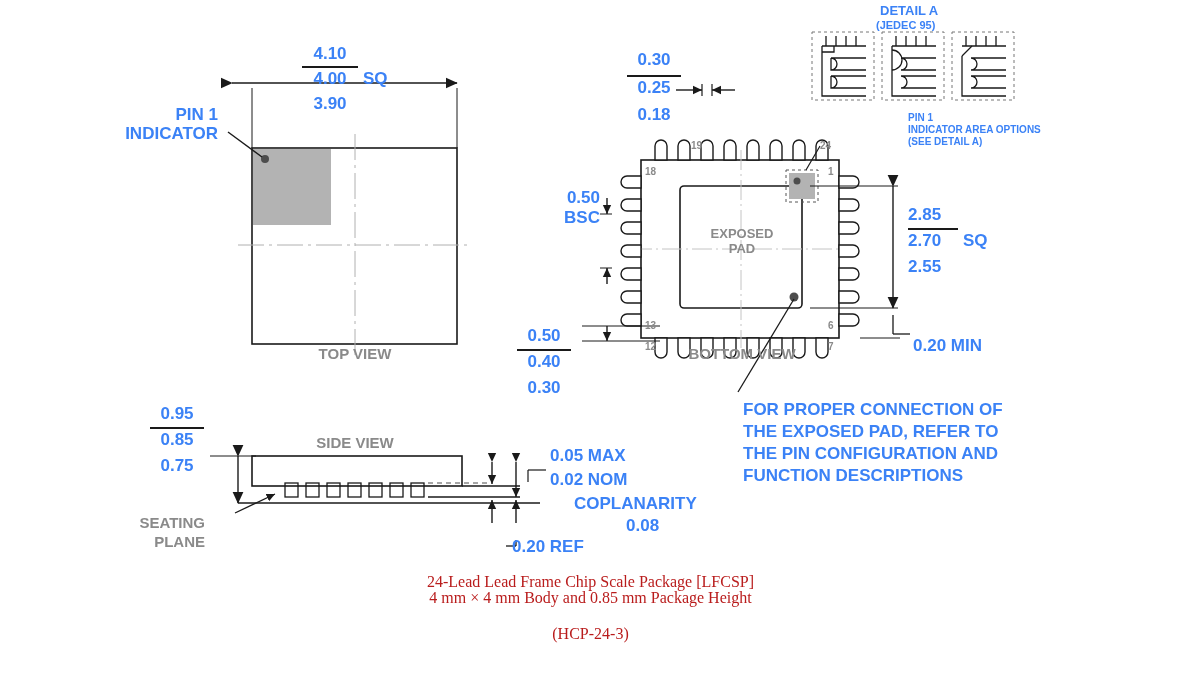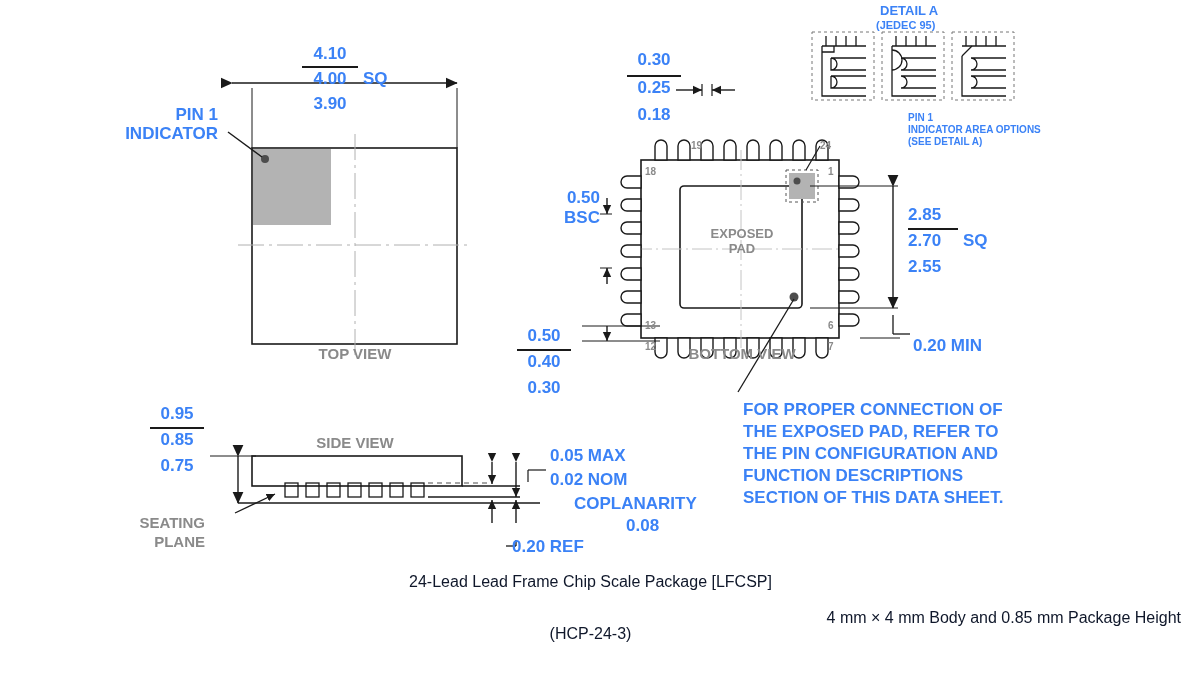--- a/index.html
+++ b/index.html
@@ -46,22 +46,22 @@
     width: 1181px;
     height: 678px;
     pointer-events: none;
   }
   .caption {
     position: absolute;
     width: 1181px;
     left: 0;
     text-align: center;
     font-size: 16px;
-    color: #0f172a;
-    font-family: Liberation Sans, sans-serif;
+    color: #b91c1c;
+    font-family: Liberation Serif, serif;
   }
 </style>
 </head>
 <body>
 
 <div id="page">
 
   <svg class="overlay" viewBox="0 0 1181 678">
     <defs>
       <marker id="ah" markerWidth="9" markerHeight="9" refX="8" refY="4.5" orient="auto">
@@ -282,37 +282,36 @@
   <div class="lbl" style="left:963px; top:231px; font-size:17px;">SQ</div>
   <div class="lbl" style="left:908px; top:257px; font-size:17px;">2.55</div>
   <div class="fracline" style="left:908px; top:228px; width:50px;"></div>
 
   <div class="lbl" style="left:913px; top:336px; font-size:17px;">0.20 MIN</div>
 
   <div class="lbl" style="left:743px; top:422px; font-size:17px;">THE EXPOSED PAD, REFER TO</div>
   <div class="lbl" style="left:743px; top:400px; font-size:17px;">FOR PROPER CONNECTION OF</div>
   <div class="lbl" style="left:743px; top:444px; font-size:17px;">THE PIN CONFIGURATION AND</div>
   <div class="lbl" style="left:743px; top:466px; font-size:17px;">FUNCTION DESCRIPTIONS</div>
-  <div class="lbl" style="left:743px; top:488px; font-size:17px;">SECTION OF THIS DATA SHEET.</div>
 
   <div class="lbl ctr" style="left:148px; top:404px; width:58px; font-size:17px;">0.95</div>
   <div class="lbl ctr" style="left:148px; top:430px; width:58px; font-size:17px;">0.85</div>
   <div class="lbl ctr" style="left:148px; top:456px; width:58px; font-size:17px;">0.75</div>
   <div class="fracline" style="left:150px; top:427px; width:54px;"></div>
 
   <div class="lbl gray ctr" style="left:295px; top:434px; width:120px; font-size:15px;">SIDE VIEW</div>
 
   <div class="lbl gray rt" style="left:105px; top:514px; width:100px; font-size:15px;">SEATING</div>
   <div class="lbl gray rt" style="left:105px; top:533px; width:100px; font-size:15px;">PLANE</div>
 
   <div class="lbl" style="left:550px; top:446px; font-size:17px;">0.05 MAX</div>
   <div class="lbl" style="left:550px; top:470px; font-size:17px;">0.02 NOM</div>
 
   <div class="lbl" style="left:574px; top:494px; font-size:17px;">COPLANARITY</div>
   <div class="lbl" style="left:626px; top:516px; font-size:17px;text-align:right;">0.08</div>
 
   <div class="lbl" style="left:512px; top:537px; font-size:17px;">0.20 REF</div>
 
   <div class="caption" style="top:573px;">24-Lead Lead Frame Chip Scale Package [LFCSP]</div>
-  <div class="caption" style="top:609px;text-align:right;">4 mm × 4 mm Body and 0.85 mm Package Height</div>
+  <div class="caption" style="top:589px;">4 mm × 4 mm Body and 0.85 mm Package Height</div>
   <div class="caption" style="top:625px;">(HCP-24-3)</div>
 
 </div>
 
 </body></html>

